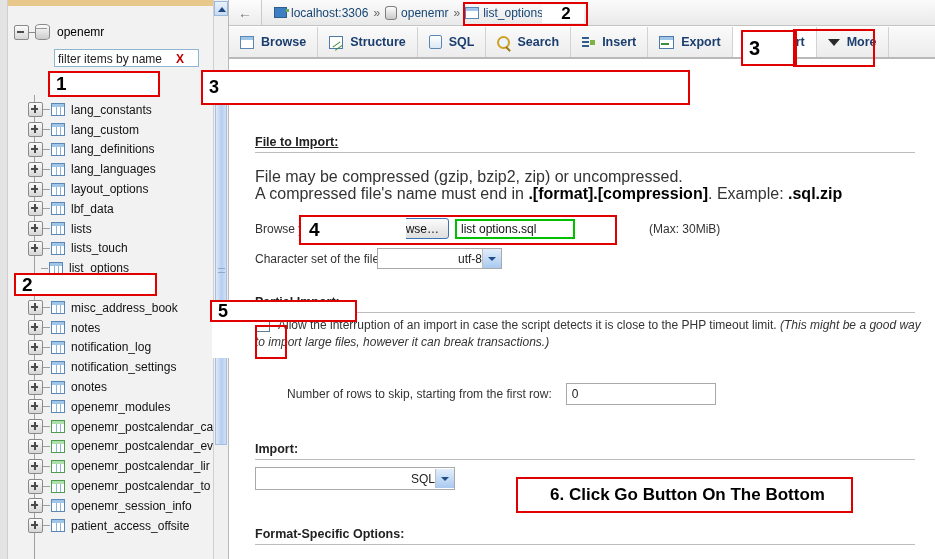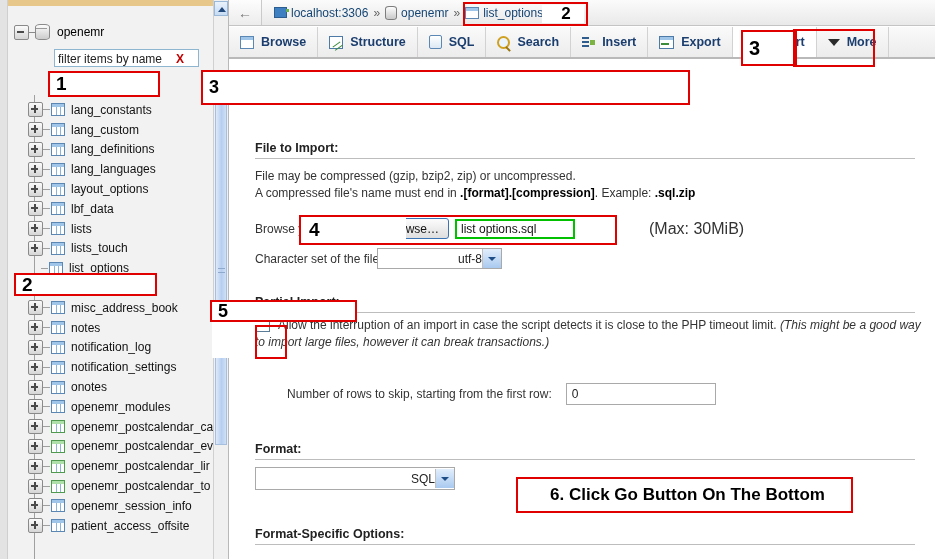--- a/index.html
+++ b/index.html
@@ -437,25 +437,25 @@
     white-space: nowrap;
   }
   .section-head {
     font-size: 12.5px;
     font-weight: bold;
     color: #222;
     border-bottom: 1px solid #bdbdbd;
     padding-bottom: 3px;
   }
   #sec-file {
-    position: absolute; left: 26px; top: 80px; width: 660px;
+    position: absolute; left: 26px; top: 74px; width: 660px; text-decoration: underline;
   }
   #file-note {
     position: absolute; left: 26px; top: 107px;
-    font-size: 12px; color: #333; line-height: 17px;
+    font-size: 16px; color: #333; line-height: 17px;
   }
   #file-note b { color: #000; }
   #browse-row {
     position: absolute; left: 26px; top: 157px;
     display: flex; align-items: center;
     font-size: 12px; color: #333;
     white-space: nowrap;
   }
   #browse-label { width: 122px; }
   .browse-btn {
@@ -479,21 +479,21 @@
     display: inline-flex;
     align-items: center;
     padding: 0 4px;
     font-size: 12px;
     color: #111;
     background: #fff;
     box-sizing: border-box;
   }
   #max-size {
     margin-left: 74px;
-    font-size: 16px; color: #333;
+    font-size: 12px; color: #333;
   }
   #charset-row {
     position: absolute; left: 26px; top: 187px;
     display: flex; align-items: center;
     font-size: 12px; color: #333;
     white-space: nowrap;
   }
   #charset-label { width: 122px; }
   .sel-box {
     height: 21px;
@@ -881,21 +881,21 @@
 
       <div id="partial-row">
         <span id="partial-check"></span><span>Allow the interruption of an import in case the script detects it is close to the PHP timeout limit. </span><i>(This might be a good way to import large files, however it can break transactions.)</i>
       </div>
 
       <div id="skip-row">
         <span>Number of rows to skip, starting from the first row:</span>
         <input id="skip-input" readonly="" value="0" style="">
       </div>
 
-      <div id="sec-format" class="section-head">Format:</div>
+      <div id="sec-format" class="section-head">Import:</div>
 
       <span class="sel-box" id="format-select">
         <span class="sval">SQL</span>
         <span class="sbtn"></span>
       </span>
 
       <div id="sec-fso" class="section-head">Format-Specific Options:</div>
     </div>
   </div>
 

